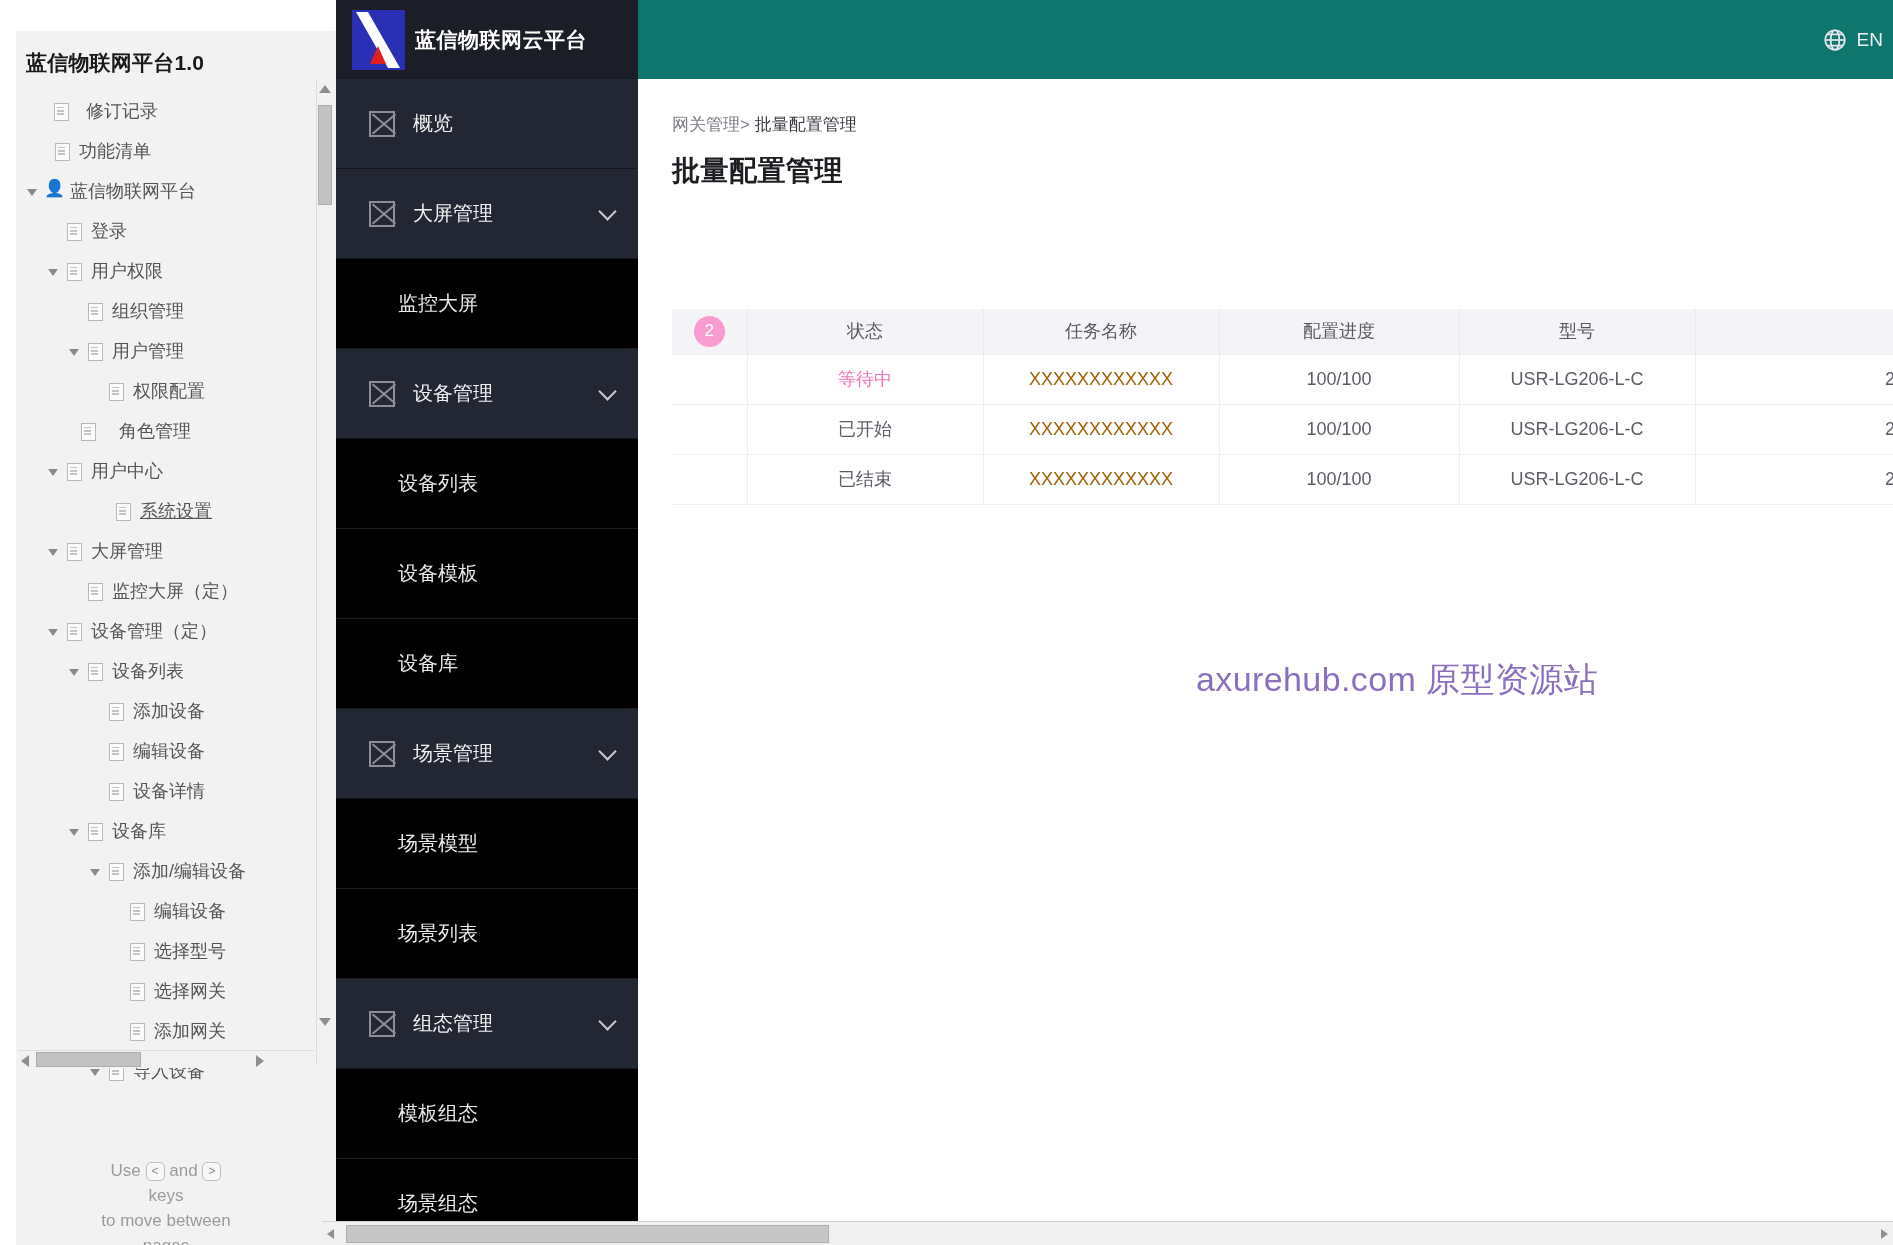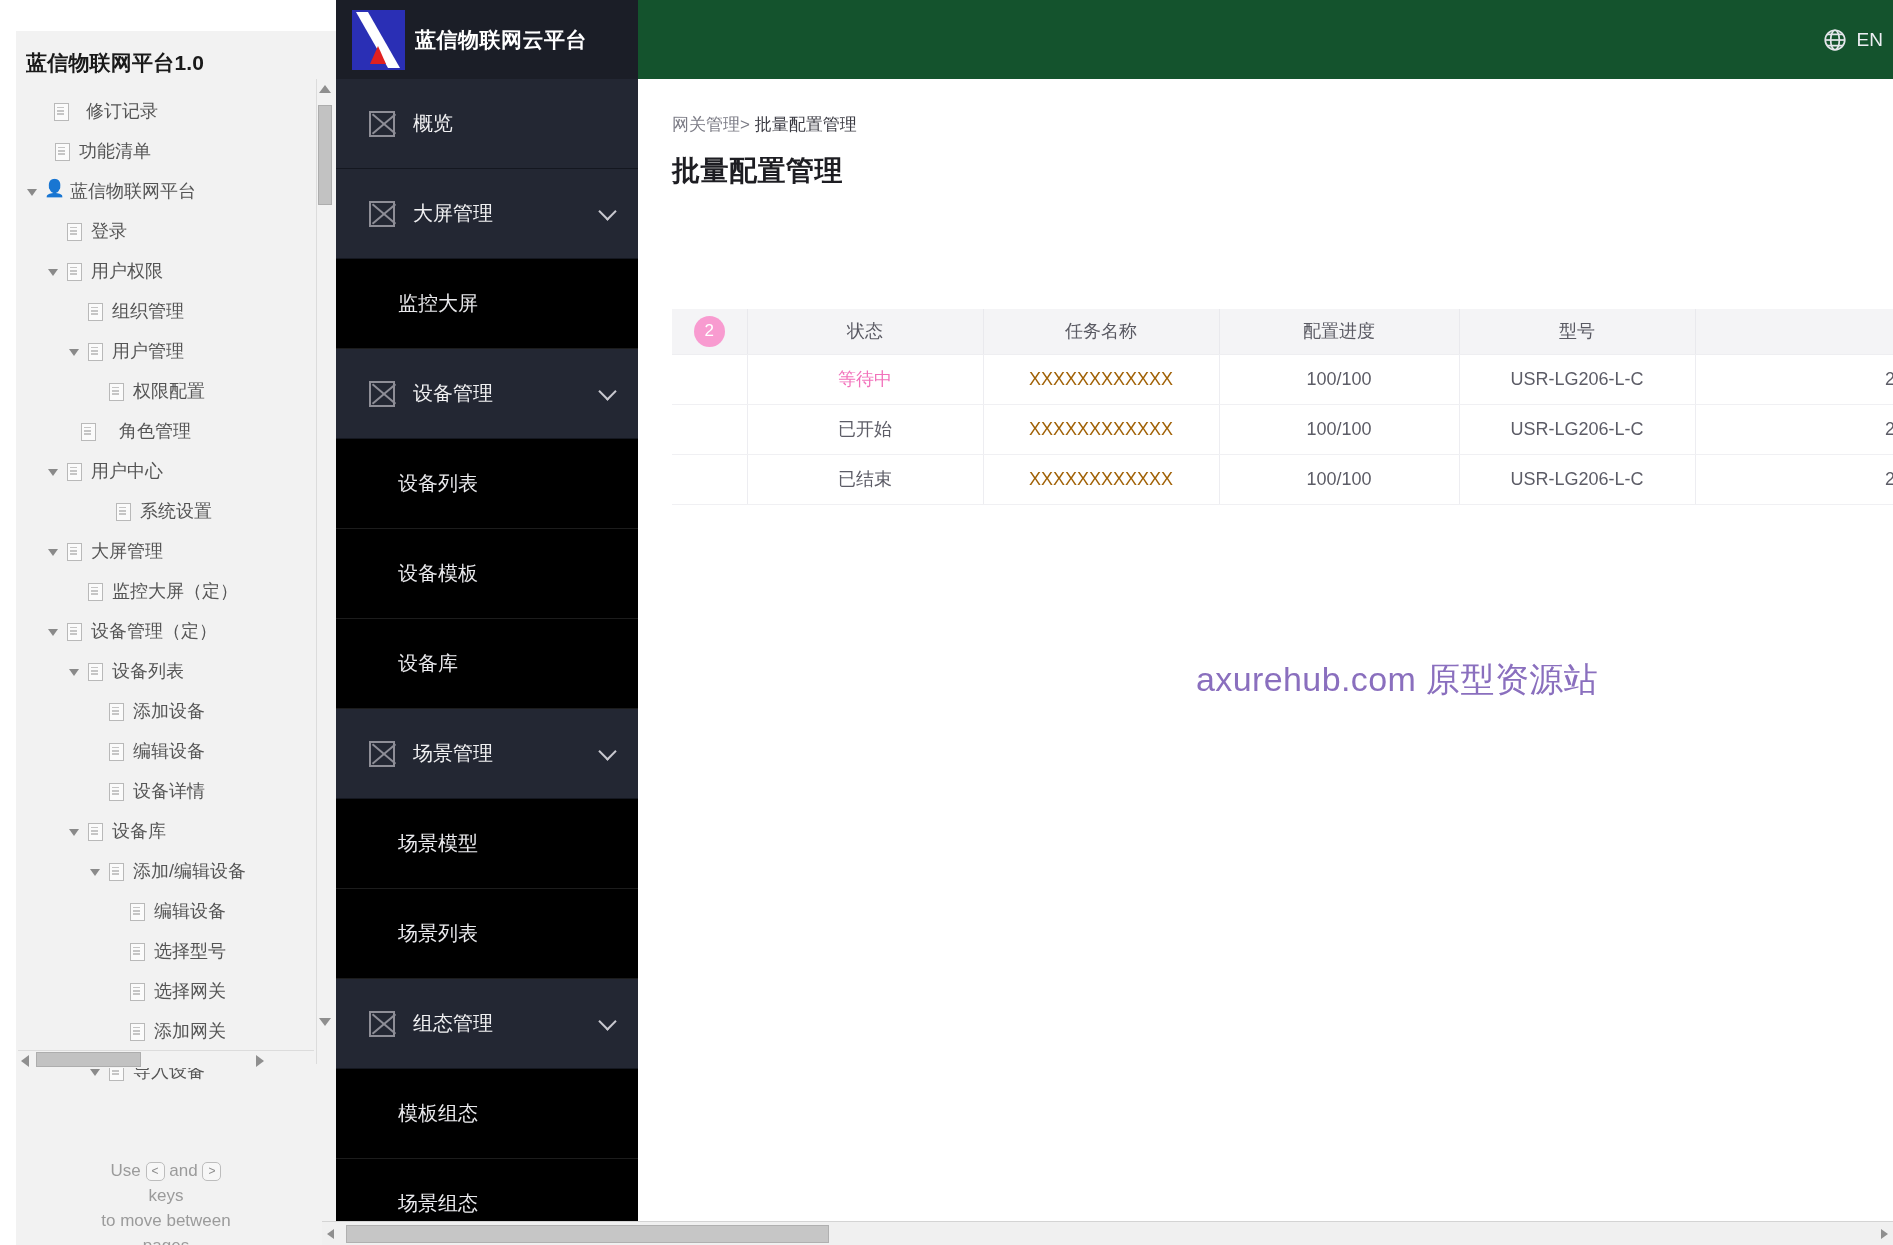--- a/index.html
+++ b/index.html
@@ -163,21 +163,21 @@
   .nav-sub {
     height: 90px; background: #000000;
     display: flex; align-items: center; padding-left: 62px;
     color: #e9e9ec; font-size: 20px;
     border-bottom: 1px solid #1c1c1c; cursor: pointer;
   }
 
   
   .topbar {
     position: absolute; left: 638px; top: 0;
-    width: 1255px; height: 79px; background: #14532d;
+    width: 1255px; height: 79px; background: #0f766e;
     display: flex; align-items: center; justify-content: flex-end;
     padding-right: 10px;
   }
   .lang-wrap { display: flex; align-items: center; gap: 9px; color: #eceef2; font-size: 19px; }
   .globe { width: 26px; height: 26px; }
 
   .content {
     position: absolute; left: 638px; top: 79px;
     width: 1255px; height: 1142px; background: #ffffff;
     overflow: hidden;
@@ -300,21 +300,21 @@
         <div class="tree-item" style="padding-left: 29px; gap: 14px;">
           <span class="tw-arrow"></span>
           <span class="tw-ico page"></span>
           <span class="tw-lbl">角色管理</span>
         </div>
         <div class="tree-item" style="padding-left: 29px;">
           <span class="tw-arrow open"></span>
           <span class="tw-ico page"></span>
           <span class="tw-lbl">用户中心</span>
         </div>
-        <div class="tree-item" style="padding-left: 78px;">
+        <div class="tree-item" style="padding-left: 78px; text-decoration: underline;">
           <span class="tw-arrow"></span>
           <span class="tw-ico page"></span>
           <span class="tw-lbl">系统设置</span>
         </div>
         <div class="tree-item" style="padding-left: 29px;">
           <span class="tw-arrow open"></span>
           <span class="tw-ico page"></span>
           <span class="tw-lbl">大屏管理</span>
         </div>
         <div class="tree-item" style="padding-left: 50px;">

